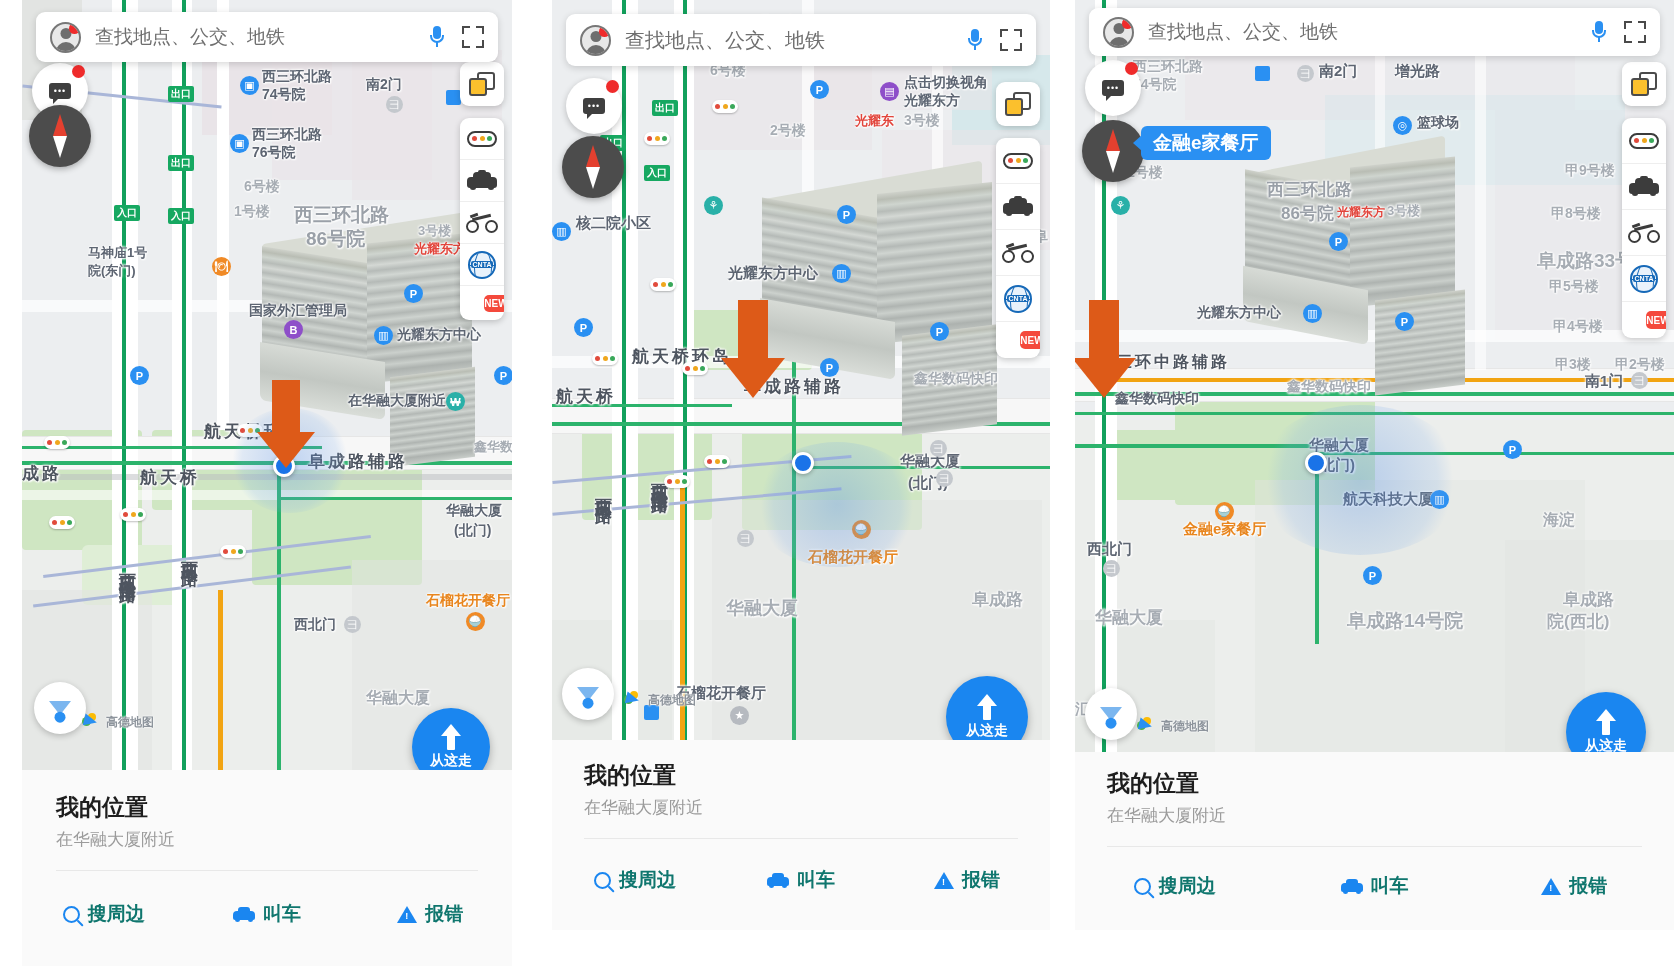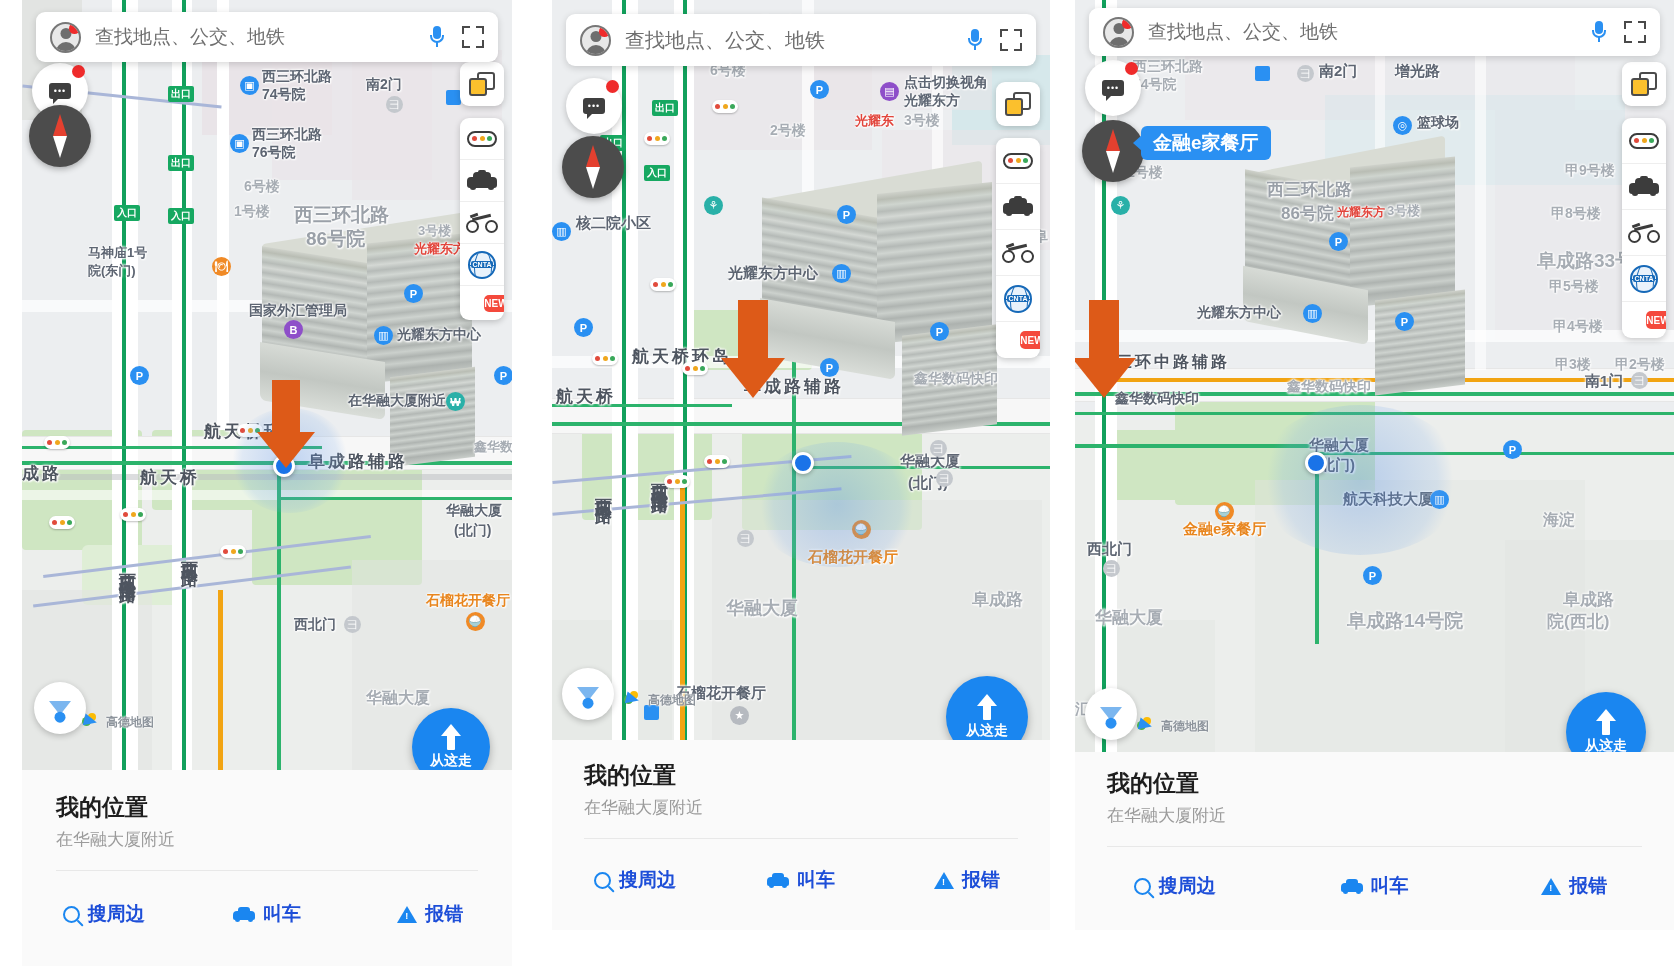--- a/index.html
+++ b/index.html
@@ -204,21 +204,21 @@
       border-bottom:12px solid #fff; }
   .gofab .lbl { font-size:14px; font-weight:bold; margin-top:2px; }
 
   
   .sheet { position:absolute; left:0; right:0; bottom:0; background:#fafafa; }
   .sheet .title { position:absolute; font-weight:bold; color:#1e1e1e; }
   .sheet .sub { position:absolute; color:#9b9b9b; }
   .sheet .hr { position:absolute; height:1px; background:#e8e8e8; }
   .actions { position:absolute; left:0; right:0; display:flex; }
   .act { flex:1; display:flex; align-items:center; justify-content:center;
-      color:#1d4ed8; gap:8px; }
+      color:#0f766e; gap:8px; }
   .act .lbl { font-weight:bold; }
   .ic-search { width:17px;height:17px; border:2.2px solid #1a86f0; border-radius:50%;
       position:relative; }
   .ic-search::after{ content:""; position:absolute; right:-6px; bottom:-4px;
       width:8px;height:2.4px; background:#1a86f0; transform:rotate(45deg); border-radius:2px;}
   .ic-car { position:relative; width:22px; height:15px; }
   .ic-car .b{ position:absolute; bottom:2px; left:0; width:22px;height:9px;
       background:#1a86f0; border-radius:4px 4px 2px 2px;}
   .ic-car .t{ position:absolute; top:0; left:5px; width:12px;height:6px;
       background:#1a86f0; border-radius:3px 3px 0 0;}

